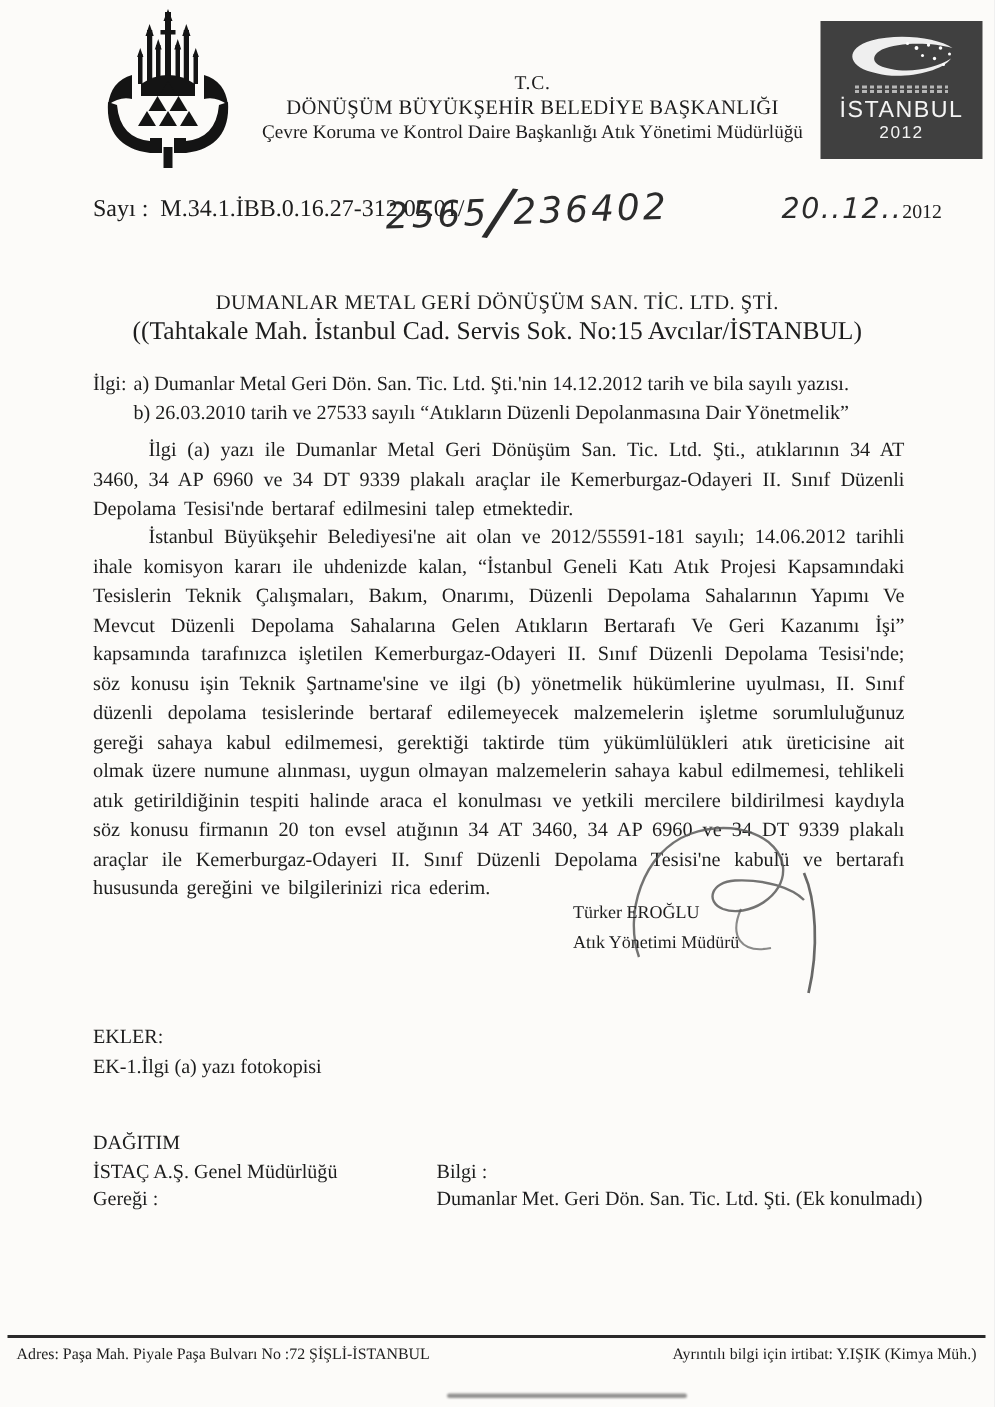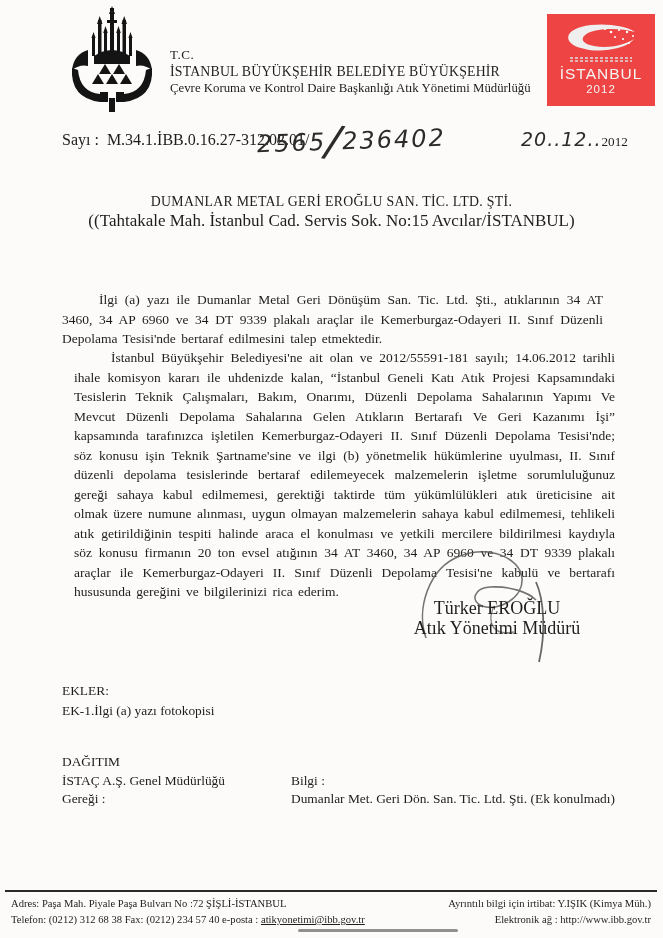--- a/index.html
+++ b/index.html
@@ -10,29 +10,29 @@
     background: #fcfbf9;
     font-family: "Liberation Serif", serif;
     color: #1d1d1d;
     overflow: hidden;
   }
 
   
   .logo { position: absolute; left: 60px; top: 6px; width: 104px; height: 108px; }
   .header-text {
     position: absolute; left: 170px; top: 46px; width: 370px;
-    text-align: left; line-height: 17px;
+    text-align: center; line-height: 17px;
   }
   .header-tc { font-size: 13px; letter-spacing: .5px; }
   .header-org { font-size: 13.8px; letter-spacing: .2px; }
   .header-dept { font-size: 12.8px; }
 
   .badge {
     position: absolute; left: 547px; top: 14px; width: 108px; height: 92px;
-    background: #ef4444; color: #f4f4f4; text-align: center;
+    background: #404040; color: #f4f4f4; text-align: center;
     display: flex; flex-direction: column; align-items: center; justify-content: flex-start;
     padding-top: 6px;
   }
   .badge-swirl { width: 92px; height: 36px; }
   .badge-microtext { width: 62px; height: 2px; margin-top: 1px; opacity: .75;
     background: repeating-linear-gradient(90deg,#ddd 0 3px,transparent 3px 5px); }
   .badge-title { font-family: "Liberation Sans", sans-serif; font-size: 15.5px; letter-spacing: 1px; margin-top: 3px; }
   .badge-year  { font-family: "Liberation Sans", sans-serif; font-size: 11.5px; letter-spacing: 1px; }
 
   
@@ -64,24 +64,24 @@
   .ilgi-items { flex: 1; }
 
   
   .para {
     position: absolute; left: 62px; width: 541px;
     font-size: 13.5px; line-height: 19.5px;
     text-align: justify; text-indent: 37px;
     word-spacing: 2px;
   }
   .para-1 { top: 290px; }
-  .para-2 { top: 348px; margin-left: 12px; }
-
-  
-  .signature-block { position: absolute; left: 382px; top: 598px; width: 230px; text-align: center; font-size: 18px; line-height: 20px; }
+  .para-2 { top: 348px; }
+
+  
+  .signature-block { position: absolute; left: 382px; top: 598px; width: 230px; text-align: left; font-size: 12px; line-height: 20px; }
   .signature-scribble { position: absolute; left: 398px; top: 540px; width: 190px; height: 130px; pointer-events: none; }
 
   
   .ekler { position: absolute; left: 62px; top: 681px; font-size: 13.4px; line-height: 20px; }
   .dagitim { position: absolute; left: 62px; top: 753px; font-size: 13.4px; line-height: 18.5px; }
   .dagitim-cols { display: flex; }
   .dagitim-col-geregi { width: 229px; flex: none; }
   .dagitim-col-bilgi { flex: none; white-space: nowrap; }
 
   
@@ -137,21 +137,21 @@
         <path d="M92 62 Q94 92 64 96 L64 88 Q84 86 86 64 Z"></path>
         <rect x="40" y="86" width="8" height="10"></rect>
         <rect x="56" y="86" width="8" height="10"></rect>
         <rect x="49" y="92" width="6" height="14"></rect>
       </g>
     </svg>
   </div>
 
   <div class="header-text">
     <div class="header-tc">T.C.</div>
-    <div class="header-org">İSTANBUL BÜYÜKŞEHİR BELEDİYE BÜYÜKŞEHİR</div>
+    <div class="header-org">DÖNÜŞÜM BÜYÜKŞEHİR BELEDİYE BAŞKANLIĞI</div>
     <div class="header-dept">Çevre Koruma ve Kontrol Daire Başkanlığı  Atık Yönetimi Müdürlüğü</div>
   </div>
 
   <div class="badge">
     <svg class="badge-swirl" viewBox="0 0 92 36">
       <path d="M26 28 C10 24 8 12 26 7 C44 2 70 5 80 12 C66 8 44 8 33 13 C24 18 27 24 39 26 C53 29 70 25 79 19 C72 29 44 33 30 29 Z" fill="#efefef"></path>
       <circle cx="56" cy="12" r="1.3" fill="#fff"></circle>
       <circle cx="64" cy="10" r="1.1" fill="#fff"></circle>
       <circle cx="72" cy="12" r="1.2" fill="#fff"></circle>
       <circle cx="78" cy="16" r="1.0" fill="#fff"></circle>
@@ -171,24 +171,31 @@
     <span>M.34.1.İBB.0.16.27-312.02.01/</span>
   </div>
   <div class="hw hw-docno">
     <span>2565</span><span class="hw-slash">/</span><span>236402</span>
   </div>
   <div class="hw-date">
     <span class="hw">20..12..</span><span class="printed">2012</span>
   </div>
 
   <div class="recipient">
-    <div class="recipient-name">DUMANLAR METAL GERİ EROĞLU SAN. TİC. LTD. ŞTİ.</div>
+    <div class="recipient-name">DUMANLAR METAL GERİ DÖNÜŞÜM SAN. TİC. LTD. ŞTİ.</div>
     <div class="recipient-addr">((Tahtakale Mah. İstanbul Cad. Servis Sok. No:15 Avcılar/İSTANBUL)</div>
   </div>
 
+  <div class="ilgi">
+    <div class="ilgi-label">İlgi:</div>
+    <div class="ilgi-items">
+      <div>a) Dumanlar Metal Geri Dön. San. Tic. Ltd. Şti.'nin 14.12.2012 tarih ve bila sayılı yazısı.</div>
+      <div>b) 26.03.2010 tarih ve 27533 sayılı “Atıkların Düzenli Depolanmasına Dair Yönetmelik”</div>
+    </div>
+  </div>
 
   <p class="para para-1">İlgi (a) yazı ile Dumanlar Metal Geri Dönüşüm San. Tic. Ltd. Şti., atıklarının 34 AT 3460, 34 AP 6960 ve 34 DT 9339 plakalı araçlar ile Kemerburgaz-Odayeri II. Sınıf Düzenli Depolama Tesisi'nde bertaraf edilmesini talep etmektedir.</p>
   <p class="para para-2">İstanbul Büyükşehir Belediyesi'ne ait olan ve 2012/55591-181 sayılı; 14.06.2012 tarihli ihale komisyon kararı ile uhdenizde kalan, “İstanbul Geneli Katı Atık Projesi Kapsamındaki Tesislerin Teknik Çalışmaları, Bakım, Onarımı, Düzenli Depolama Sahalarının Yapımı Ve Mevcut Düzenli Depolama Sahalarına Gelen Atıkların Bertarafı Ve Geri Kazanımı İşi” kapsamında tarafınızca işletilen Kemerburgaz-Odayeri II. Sınıf Düzenli Depolama Tesisi'nde; söz konusu işin Teknik Şartname'sine ve ilgi (b) yönetmelik hükümlerine uyulması, II. Sınıf düzenli depolama tesislerinde bertaraf edilemeyecek malzemelerin işletme sorumluluğunuz gereği sahaya kabul edilmemesi, gerektiği taktirde tüm yükümlülükleri atık üreticisine ait olmak üzere numune alınması, uygun olmayan malzemelerin sahaya kabul edilmemesi, tehlikeli atık getirildiğinin tespiti halinde araca el konulması ve yetkili mercilere bildirilmesi kaydıyla söz konusu firmanın 20 ton evsel atığının 34 AT 3460, 34 AP 6960 ve 34 DT 9339 plakalı araçlar ile Kemerburgaz-Odayeri II. Sınıf Düzenli Depolama Tesisi'ne kabulü ve bertarafı hususunda gereğini ve bilgilerinizi rica ederim.</p>
 
   <svg class="signature-scribble" viewBox="0 0 190 130">
     <path d="M28 98 C18 70 30 28 62 16 C92 5 122 18 124 38 C126 58 100 72 84 66 C72 61 76 48 92 47 C112 46 130 52 138 60" fill="none" stroke="#5a5a5a" stroke-width="1.6" opacity=".85"></path>
     <path d="M138 42 C146 60 148 92 141 122" fill="none" stroke="#4e4e4e" stroke-width="1.8" opacity=".85"></path>
     <path d="M96 66 C88 84 96 96 116 92" fill="none" stroke="#5a5a5a" stroke-width="1.4" opacity=".7"></path>
   </svg>
   <div class="signature-block">
@@ -213,20 +220,16 @@
         <div>Dumanlar Met. Geri Dön. San. Tic. Ltd. Şti. (Ek konulmadı)</div>
       </div>
     </div>
   </div>
 
   <div class="footer">
     <div class="footer-row">
       <span>Adres: Paşa Mah. Piyale Paşa Bulvarı No :72  ŞİŞLİ-İSTANBUL</span>
       <span>Ayrıntılı bilgi için irtibat: Y.IŞIK (Kimya Müh.)</span>
     </div>
-    <div class="footer-row">
-      <span><span>Telefon:  (0212)  312 68 38  Fax:  (0212)  234 57 40  e-posta : </span><span class="footer-email">atikyonetimi@ibb.gov.tr</span></span>
-      <span>Elektronik ağ : http://www.ibb.gov.tr</span>
-    </div>
   </div>
 
   <div class="scan-smudge"></div>
 </div>
 
 </body></html>

